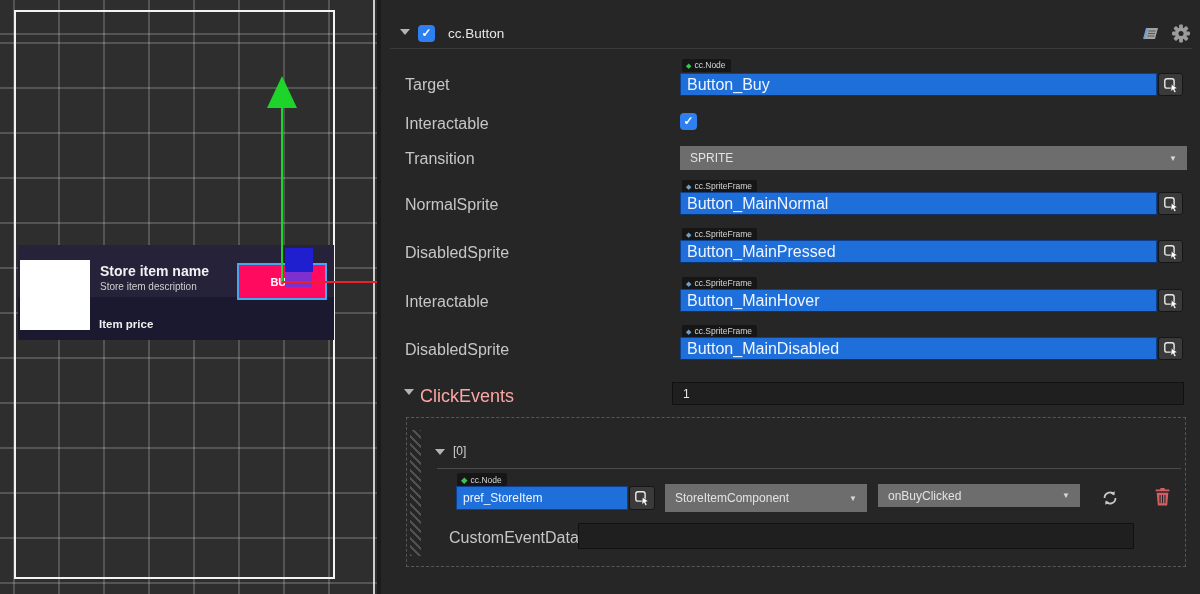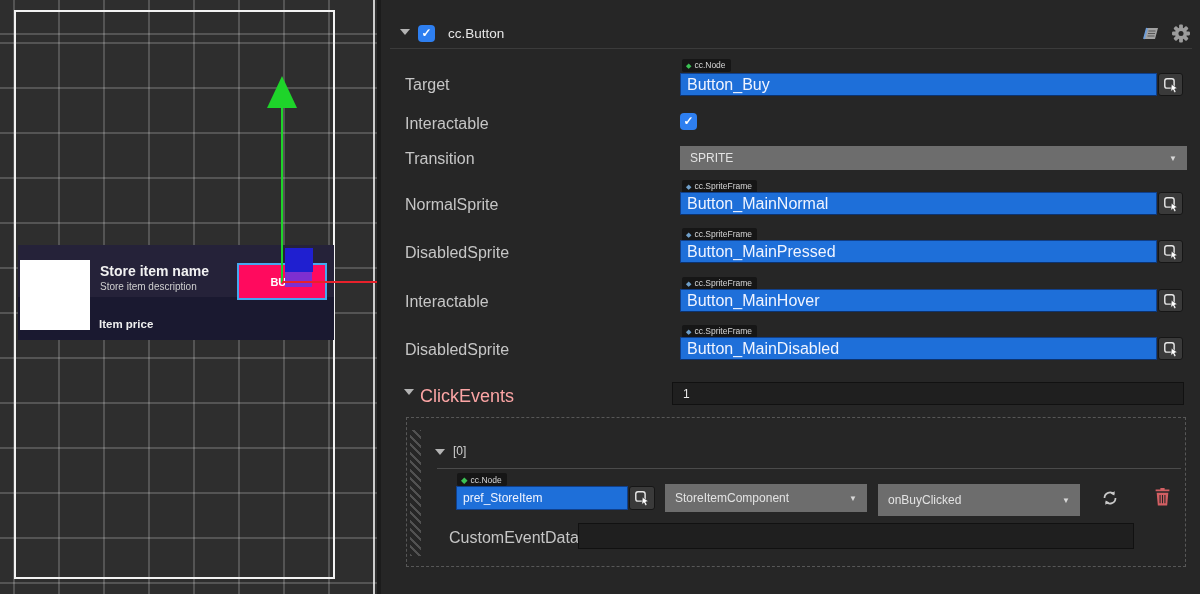--- a/index.html
+++ b/index.html
@@ -84,21 +84,21 @@
   .evt-index { position:absolute; left:46px; top:26px; font-size:12px; color:#d0d0d0; }
   .evt-hr { position:absolute; left:30px; top:50px; width:744px; height:1px; background:#4b4b4b; }
   .evt-chip { position:absolute; left:50px; top:55px; height:13px; background:#161616; border-radius:2px;
     padding:0 5px 0 4px; font-size:8.5px; color:#d6d6d6; display:flex; align-items:center; gap:3px; }
   .evt-field { position:absolute; left:49px; top:68px; width:172px; height:24px; background:#1e6fd9;
     border:1px solid #10408c; color:#f0f4ff; font-size:12px; padding:0 6px;
     display:flex; align-items:center; }
   .evt-picker { position:absolute; left:222px; top:68px; width:26px; height:24px; background:#3a3a3a;
     border:1px solid #161616; border-radius:3px; display:flex; align-items:center; justify-content:center; }
   .drop-comp { left:258px; top:66px; width:202px; height:28px; }
-  .drop-handler { left:471px; top:66px; width:202px; height:32px; }
+  .drop-handler { left:471px; top:66px; width:202px; height:23px; }
   .evt-refresh { position:absolute; left:694px; top:71px; width:18px; height:18px; }
   .evt-trash { position:absolute; left:748px; top:70px; width:15px; height:18px; }
   .custom-lbl { position:absolute; left:47px; top:527px; font-size:16px; color:#c6c6c6; }
 </style>
 </head>
 <body>
 
 <div class="app">
 
   <div class="scene">

